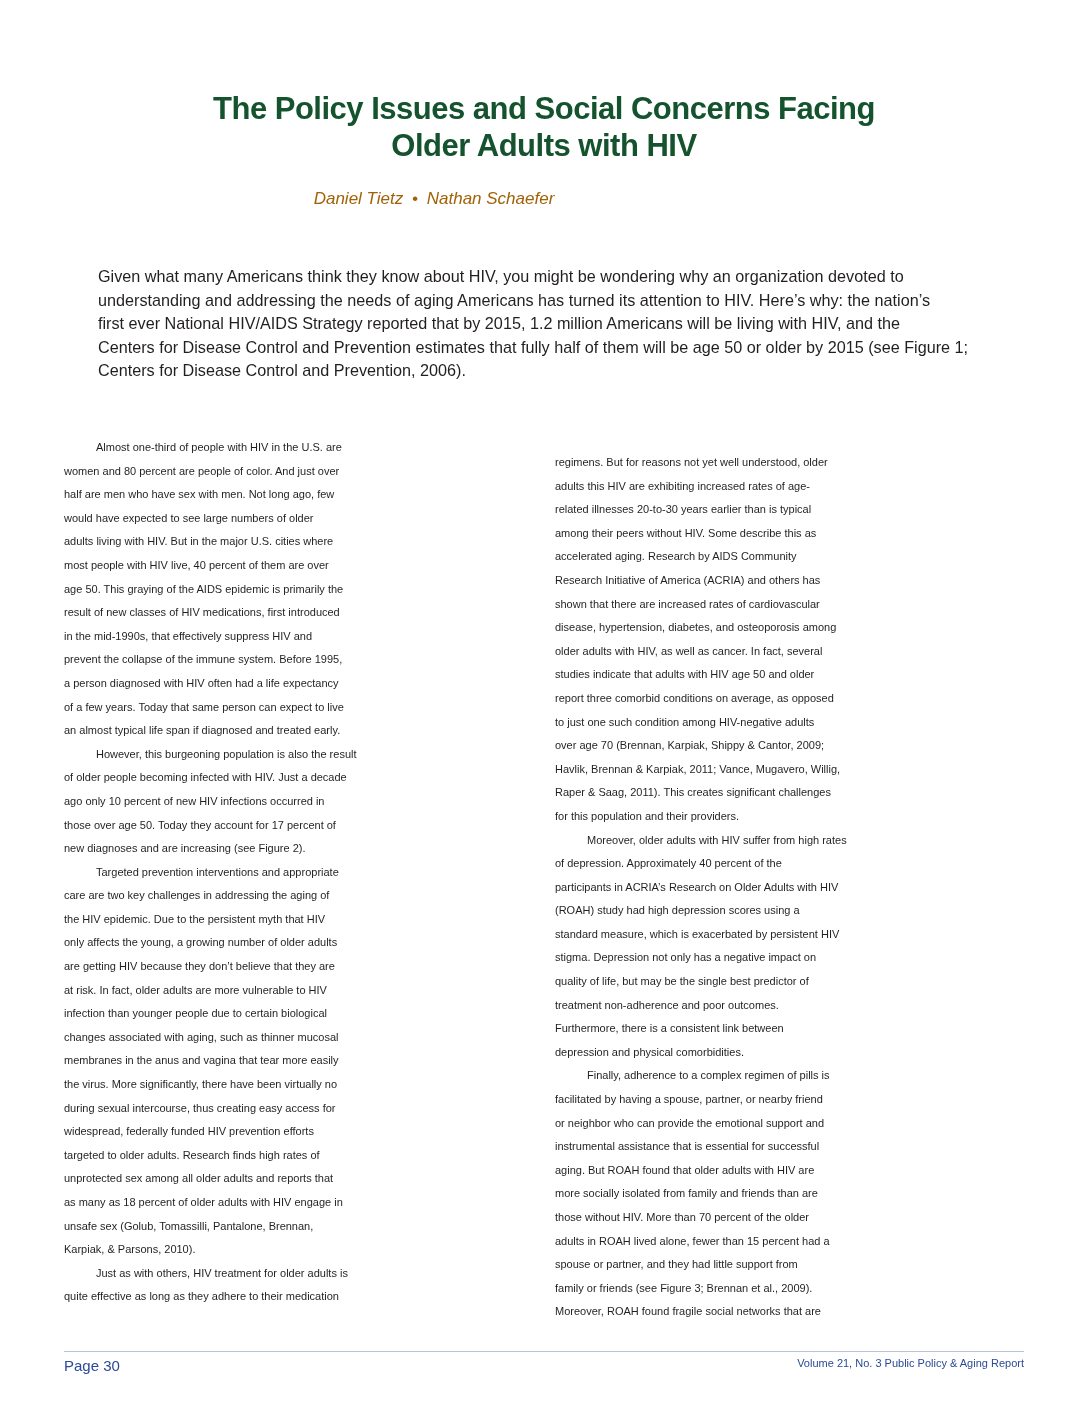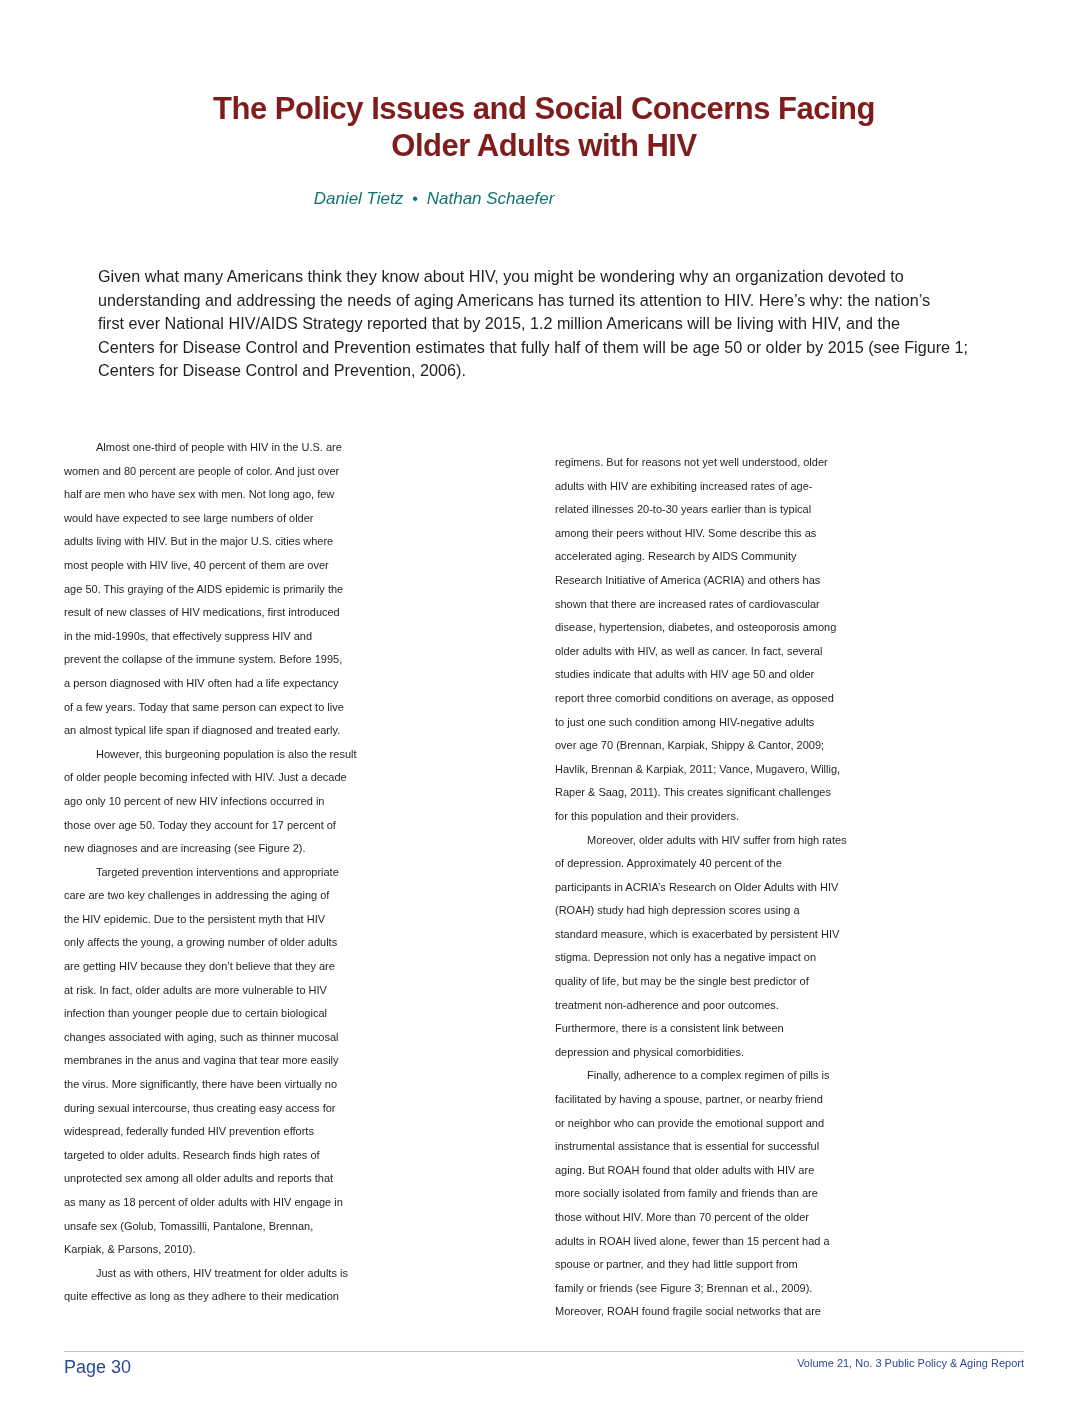--- a/index.html
+++ b/index.html
@@ -14,38 +14,38 @@
       overflow: hidden;
       font-family: "Liberation Sans", sans-serif;
       color: #231f20;
     }
     .title {
       position: absolute;
       left: 0;
       top: 90px;
       width: 1088px;
       text-align: center;
-      color: #7f1d1d;
+      color: #14532d;
       font-family: "Liberation Sans", sans-serif;
       font-weight: bold;
       font-size: 31px;
       line-height: 37px;
       letter-spacing: -0.5px;
     }
     .title div { white-space: nowrap; }
     .authors {
       position: absolute;
       left: 0;
       top: 188px;
       width: 868px;
       text-align: center;
       font-style: italic;
       font-size: 17px;
       line-height: 22px;
-      color: #0f766e;
+      color: #a16207;
     }
     .authors .sep { margin: 0 4px; }
     .intro {
       position: absolute;
       left: 64px;
       top: 265px;
       width: 960px;
       font-size: 16.2px;
       line-height: 23.6px;
       color: #231f20;
@@ -68,21 +68,21 @@
       left: 64px;
       top: 1351px;
       width: 960px;
       height: 1px;
       background: #b6c3d9;
     }
     .footer-left {
       position: absolute;
       left: 64px;
       top: 1357px;
-      font-size: 18px;
+      font-size: 15px;
       color: #2b4a96;
     }
     .footer-right {
       position: absolute;
       right: 64px;
       top: 1357px;
       font-size: 11px;
       color: #2b4a96;
       white-space: nowrap;
     }
@@ -143,21 +143,21 @@
     <span class="line">targeted to older adults. Research finds high rates of</span>
     <span class="line">unprotected sex among all older adults and reports that</span>
     <span class="line">as many as 18 percent of older adults with HIV engage in</span>
     <span class="line">unsafe sex (Golub, Tomassilli, Pantalone, Brennan,</span>
     <span class="line">Karpiak, &amp; Parsons, 2010).</span>
     <span class="line indent">Just as with others, HIV treatment for older adults is</span>
     <span class="line">quite effective as long as they adhere to their medication</span>
   </div>
 <div class="col col-right" id="col-right">
     <span class="line">regimens. But for reasons not yet well understood,  older</span>
-    <span class="line">adults with HIV are exhibiting increased rates of age-</span>
+    <span class="line">adults this HIV are exhibiting increased rates of age-</span>
     <span class="line">related illnesses 20-to-30 years earlier than is typical</span>
     <span class="line">among their peers without HIV. Some describe this as</span>
     <span class="line">accelerated aging. Research by AIDS Community</span>
     <span class="line">Research Initiative of America (ACRIA) and others has</span>
     <span class="line">shown that there are increased rates of cardiovascular</span>
     <span class="line">disease, hypertension, diabetes, and osteoporosis among</span>
     <span class="line">older adults with HIV, as well as cancer. In fact, several</span>
     <span class="line">studies indicate that adults with HIV age 50 and older</span>
     <span class="line">report three comorbid conditions on average, as opposed</span>
     <span class="line">to just one such condition among HIV-negative adults</span>

